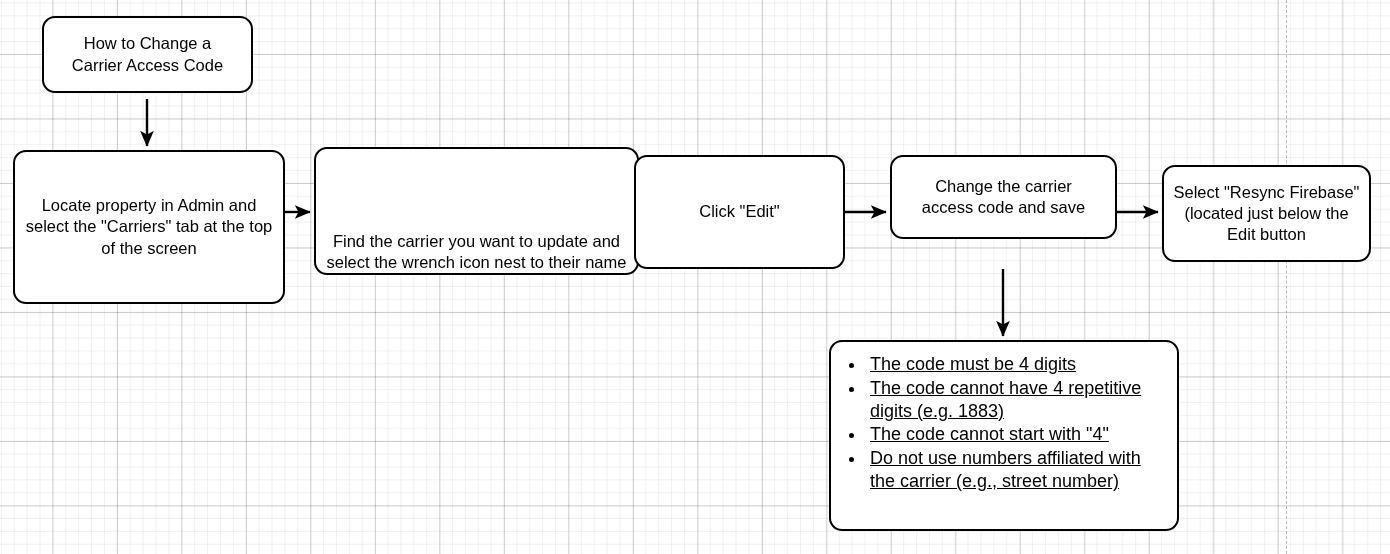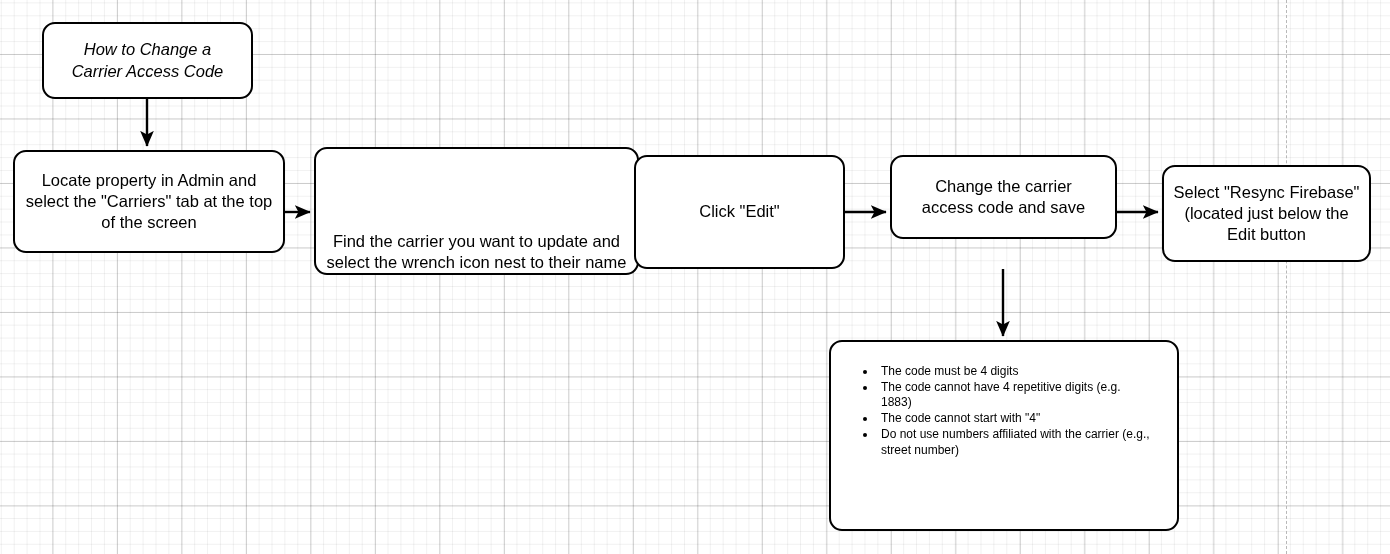--- a/index.html
+++ b/index.html
@@ -56,25 +56,26 @@
     line-height: 1.28;
     padding: 0 9px;
     white-space: pre-line;
   }
 
   .node.bullets {
     align-items: flex-start;
     justify-content: flex-start;
   }
   .bullet-list {
-    margin: 12px;
+    margin: 1px;
     padding: 10px 14px 0 34px;
     list-style: disc;
-    font-size: 12px;
+    font-size: 18px;
     line-height: 1.285;
+    text-decoration: underline;
   }
   .bullet-list li {
     margin: 0 0 0.5px 0;
     padding-left: 4px;
   }
 
   svg.edges {
     position: absolute;
     left: 0;
     top: 0;
@@ -100,26 +101,26 @@
     <g stroke="#000000" stroke-width="2.4" fill="none" marker-end="url(#arrowhead)">
       <line x1="147" y1="99" x2="147" y2="146"></line>
       <line x1="285" y1="212" x2="310" y2="212"></line>
       <line x1="591" y1="212" x2="629" y2="212"></line>
       <line x1="845" y1="212" x2="886" y2="212"></line>
       <line x1="1117" y1="212" x2="1158" y2="212"></line>
       <line x1="1003" y1="269" x2="1003" y2="336"></line>
     </g>
   </svg>
 
-  <div class="node" style="left:42px; top:22px; width:211px; height:77px;font-style:italic;">
+  <div class="node" style="left:42px; top:16px; width:211px; height:77px;">
     <div class="node-text">How to Change a
 Carrier Access Code</div>
   </div>
 
-  <div class="node" style="left:13px; top:150px; width:272px; height:103px;">
+  <div class="node" style="left:13px; top:150px; width:272px; height:154px;">
     <div class="node-text" style="white-space:normal;">Locate property in Admin and select the "Carriers" tab at the top of the screen</div>
   </div>
 
   <div class="node" style="left:314px; top:147px; width:325px; height:128px;align-items:flex-end;">
     <div class="node-text" style="white-space:normal;">Find the carrier you want to update and select the wrench icon nest to their name</div>
   </div>
 
   <div class="node" style="left:634px; top:155px; width:211px; height:114px;">
     <div class="node-text">Click "Edit"</div>
   </div>

